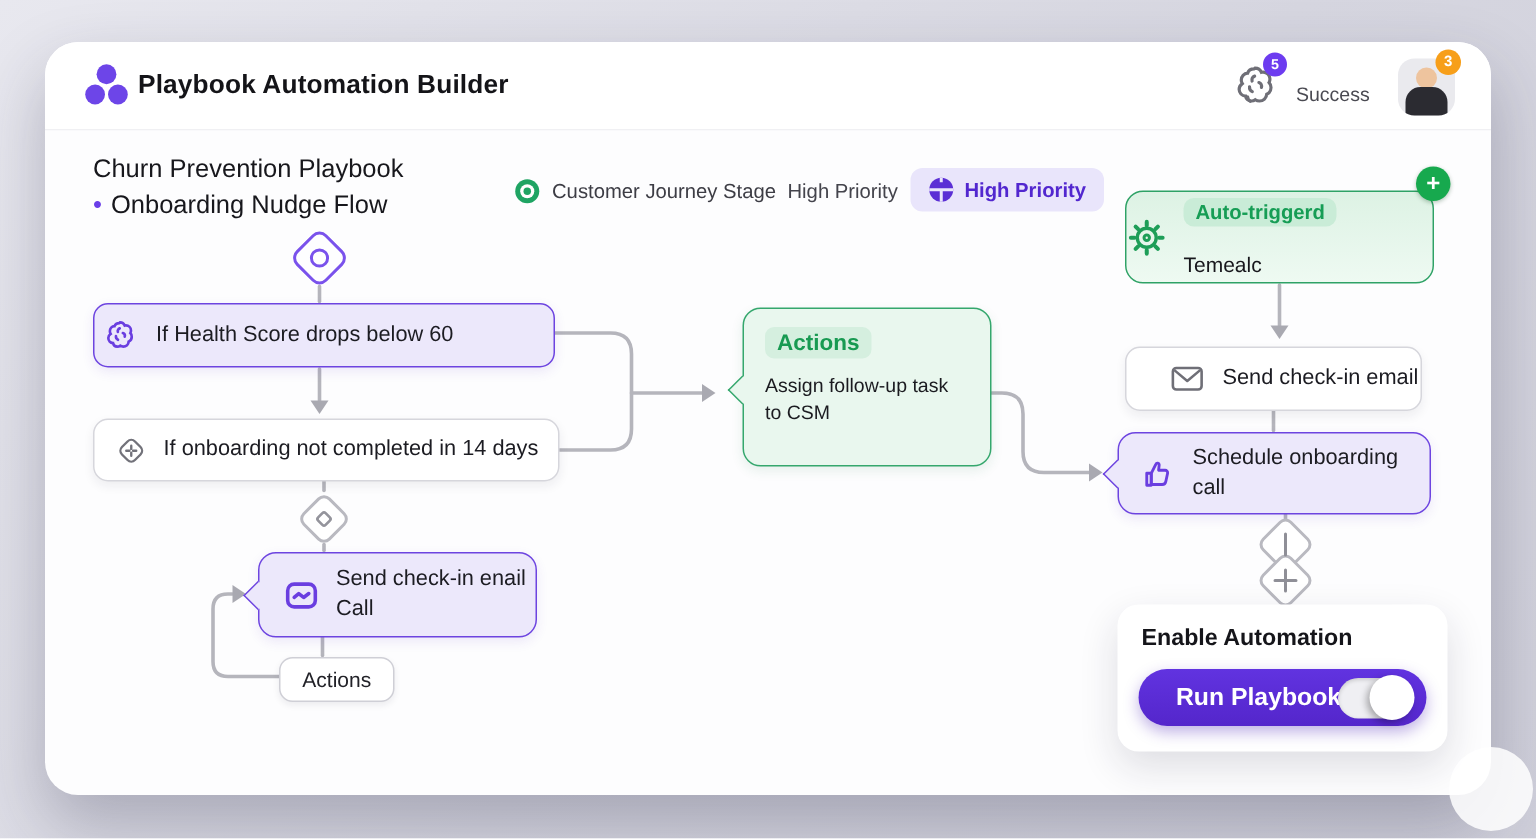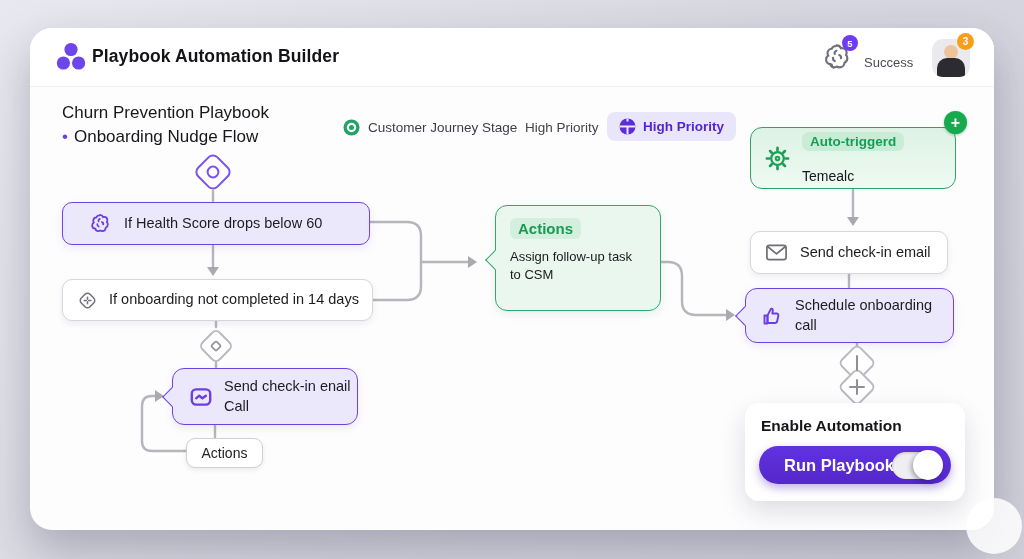--- a/index.html
+++ b/index.html
@@ -33,35 +33,35 @@
   .toolbar-journey{left:343px;top:113px;height:29px;display:flex;align-items:center;gap:8px;}
   .toolbar-journey .lbl{font-size:13.5px;color:#3d3d45;}
   .toolbar-priority-text{left:525px;top:120px;font-size:13.5px;color:#44444c;}
   .priority-pill{left:607px;top:112px;height:29px;padding:0 12px;border-radius:8px;background:#e9e5fb;
                  display:flex;align-items:center;gap:7px;}
   .priority-pill .lbl{font-size:13.5px;font-weight:600;color:#5227cf;}
 
   
   .trigger-card{left:750px;top:127px;width:206px;height:62px;border-radius:12px;
                 background:linear-gradient(180deg,#ddf2e4 0%,#eefaf2 100%);
-                border:1.5px solid #2fa266;display:flex;align-items:center;padding-left:13px;gap:11px;box-sizing:border-box;}
+                border:1.5px solid #2fa266;display:flex;align-items:center;gap:11px;box-sizing:border-box;}
   .trigger-badge{display:inline-block;background:#c9ecd7;color:#169d55;font-weight:600;font-size:13.5px;
                  border-radius:7px;padding:2px 8px;}
   .trigger-name{font-size:14px;color:#17171c;margin-top:17px;}
   .plus-badge{left:944px;top:111px;width:23px;height:23px;border-radius:50%;background:#17a94e;color:#fff;
               font-size:16px;font-weight:700;display:flex;align-items:center;justify-content:center;
               box-shadow:0 1px 3px rgba(0,60,20,.3);}
 
   
   .node{box-sizing:border-box;display:flex;align-items:center;}
   .node-purple{background:#ece8fb;border:1.6px solid #6d44e0;box-shadow:0 3px 8px rgba(90,50,200,.10);}
   .node-white{background:#ffffff;border:1.5px solid #d6d6dc;box-shadow:0 3px 7px rgba(30,30,50,.07);}
   .node-label{font-size:14.5px;color:#1c1c22;line-height:1.35;}
 
-  .cond-health{left:62px;top:202px;width:308px;height:43px;border-radius:10px;padding-left:24px;gap:12px;}
+  .cond-health{left:62px;top:202px;width:308px;height:43px;border-radius:10px;padding-left:4px;gap:12px;}
   .cond-onboarding{left:62px;top:279px;width:311px;height:42px;border-radius:10px;padding-left:14px;gap:11px;}
 
   .send-call{left:172px;top:368px;width:186px;height:57px;border-radius:12px;padding-left:15px;gap:10px;}
   .send-call .node-label{width:128px;}
   .tail{position:absolute;width:13px;height:13px;transform:rotate(45deg);}
   .tail-purple{background:#ece8fb;border-left:1.6px solid #6d44e0;border-bottom:1.6px solid #6d44e0;}
   .tail-green{background:#e9f7ee;border-left:1.6px solid #35a76d;border-bottom:1.6px solid #35a76d;}
   .send-call .tail{left:-8px;top:21px;}
 
   .actions-pill{left:186px;top:438px;width:75px;height:28px;border-radius:9px;background:#fff;
@@ -69,21 +69,21 @@
                 display:flex;align-items:center;justify-content:center;font-size:14px;color:#222228;}
 
   .actions-card{left:495px;top:205px;width:166px;height:106px;border-radius:12px;background:#e9f7ee;
                 border:1.6px solid #35a76d;box-shadow:0 3px 8px rgba(30,120,70,.10);
                 padding:12px 14px;box-sizing:border-box;}
   .actions-card .tail{left:-8px;top:47px;}
   .actions-title{display:inline-block;background:#d5efdf;color:#189a52;font-weight:700;font-size:15px;
                  border-radius:6px;padding:2px 8px;}
   .actions-body{margin-top:9px;font-size:13px;color:#1b1b20;width:132px;line-height:1.4;}
 
-  .send-email{left:750px;top:231px;width:198px;height:43px;border-radius:10px;padding-left:14px;gap:12px;}
+  .send-email{left:750px;top:231px;width:198px;height:43px;border-radius:10px;padding-left:29px;gap:12px;}
   .schedule-call{left:745px;top:288px;width:209px;height:55px;border-radius:12px;padding-left:14px;gap:11px;}
   .schedule-call .tail{left:-8px;top:20px;}
   .schedule-call .node-label{width:152px;}
 
   
   .automation-card{left:745px;top:403px;width:220px;height:98px;border-radius:14px;background:#fff;
                    box-shadow:0 10px 26px rgba(30,30,60,.14);}
   .automation-title{left:761px;top:417px;font-size:15.5px;font-weight:600;color:#15151a;}
   .run-pill{left:759px;top:446px;width:192px;height:38px;border-radius:19px;
             background:linear-gradient(180deg,#6133e0 0%,#5426cb 100%);

